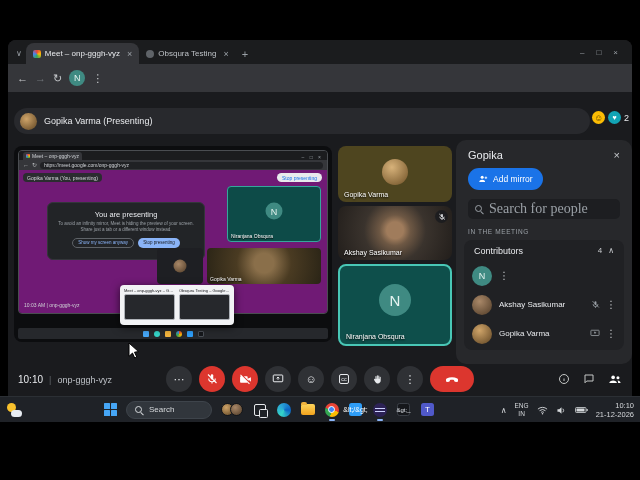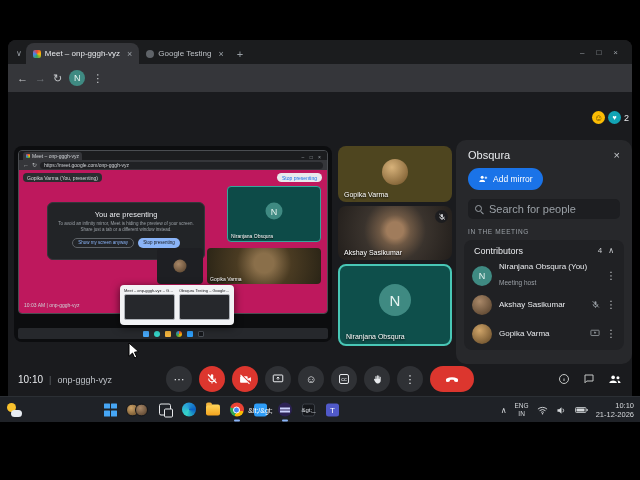--- a/index.html
+++ b/index.html
@@ -37,21 +37,21 @@
 
 #present{position:absolute;left:6px;top:54px;width:318px;height:196px;background:#0c0d0f;border-radius:8px;overflow:hidden}
 #nwin{position:absolute;left:4px;top:4px;width:310px;height:164px;background:#202124;border:1px solid #4a4d51;border-radius:4px;overflow:hidden}
 .ntabs{height:9px;background:#1b1c1e;display:flex;align-items:flex-end;padding:0 4px}
 .ntab{height:8px;background:#35363a;border-radius:3px 3px 0 0;display:flex;align-items:center;gap:2px;padding:0 3px;font-size:5px;color:#cfd2d6;white-space:nowrap}
 .nfav{width:4px;height:4px;border-radius:1px;background:conic-gradient(#ea4335,#fbbc04,#34a853,#4285f4,#ea4335);flex:0 0 auto}
 .nwinctl{margin-left:auto;color:#9aa0a6;font-size:5px;letter-spacing:2px}
 .ntools{height:10px;background:#35363a;display:flex;align-items:center;gap:3px;padding:0 4px}
 .nnav{color:#b7babd;font-size:6px;line-height:1}
 .nurl{flex:1;height:7px;background:#202124;border-radius:4px;display:flex;align-items:center;padding:0 4px;font-size:5px;color:#cfd2d6;white-space:nowrap;overflow:hidden}
-.ncontent{position:absolute;left:0;top:19px;right:0;bottom:0;background:#be185d}
+.ncontent{position:absolute;left:0;top:19px;right:0;bottom:0;background:#701a75}
 .nbanner{position:absolute;left:4px;top:3px;height:9px;background:#2b2c30;border-radius:4px;display:flex;align-items:center;padding:0 4px;font-size:5px;color:#d5d8db;white-space:nowrap}
 .nstop{position:absolute;right:5px;top:3px;height:9px;background:#e8eaed;border-radius:5px;display:flex;align-items:center;padding:0 5px;font-size:5px;color:#1a73e8;white-space:nowrap}
 .ncard{position:absolute;left:28px;top:32px;width:158px;height:58px;background:#222427;border:1px solid #33363a;border-radius:6px;text-align:center;padding-top:7px;color:#e8eaed}
 .ncard .t{font-size:7.5px}
 .ncard .b{font-size:4.5px;color:#9aa0a6;padding:2px 9px 0;line-height:1.4}
 .nbtns{display:flex;justify-content:center;gap:4px;margin-top:4px}
 .nbtn{height:10px;display:flex;align-items:center;padding:0 5px;border-radius:5px;font-size:4.5px;white-space:nowrap}
 .nbtn.o{border:1px solid #5f6368;color:#8ab4f8}
 .nbtn.f{background:#8ab4f8;color:#17191c}
 .nteal{position:absolute;right:6px;top:16px;width:94px;height:56px;background:#0d4b48;border:1px solid #35a79b;border-radius:4px}
@@ -81,21 +81,21 @@
 .micbadge{position:absolute;top:4px;right:4px;width:13px;height:13px;border-radius:50%;background:rgba(26,27,30,.85);display:flex;align-items:center;justify-content:center}
 #tileN{height:82px;margin-top:4px;background:#0e4f4b;border:2px solid #49c7b6}
 #tileN .c{position:absolute;left:50%;top:44%;transform:translate(-50%,-50%);width:32px;height:32px;border-radius:50%;background:#3f8a82;color:#e6f4f1;font-size:15px;display:flex;align-items:center;justify-content:center}
 
 #people{position:absolute;left:448px;top:48px;width:176px;height:224px;background:#27282b;border-radius:10px;color:#e8eaed;overflow:hidden}
 .pph{display:flex;align-items:center;padding:9px 12px 7px}
 .pph .t{font-size:11px}
 .ppx{margin-left:auto;font-size:11px;color:#c7cacd}
 .ppadd{margin:0 12px 9px;width:max-content;height:22px;display:flex;align-items:center;gap:5px;background:#1a73e8;color:#fff;font-size:8.5px;border-radius:12px;padding:0 10px}
 .ppsearch{margin:0 12px 9px;height:20px;background:#1d1e21;border-radius:5px;display:flex;align-items:center;gap:6px;padding:0 7px}
-.ppsearch input{flex:1;background:none;border:0;outline:0;color:#e8eaed;font-size:11px;font-family:Liberation Sans, sans-serif;min-width:0}
+.ppsearch input{flex:1;background:none;border:0;outline:0;color:#e8eaed;font-size:14px;font-family:Liberation Serif, serif;min-width:0}
 .ppsearch input::placeholder{color:#9aa0a6}
 .mag{width:8px;height:8px;position:relative;flex:0 0 auto}
 .mag:before{content:"";position:absolute;left:0;top:0;width:5px;height:5px;border:1px solid #9aa0a6;border-radius:50%}
 .mag:after{content:"";position:absolute;left:6px;top:6px;width:4px;height:1.2px;background:#9aa0a6;transform:rotate(45deg);transform-origin:0 0}
 .ppsec{font-size:6.5px;letter-spacing:.6px;color:#9aa0a6;margin:1px 12px 5px}
 .ppcard{margin:0 8px;background:#202124;border-radius:8px;padding:6px 6px 2px}
 .ppgh{display:flex;align-items:flex-start;padding:0 4px 5px;font-size:9px}
 .ppgh .cnt{margin-left:auto;color:#c7cacd;font-size:8px;display:flex;gap:6px;align-items:center}
 .prow{display:flex;align-items:center;gap:7px;height:29px;padding:0 2px}
 .pava{width:20px;height:20px;border-radius:50%;flex:0 0 auto;display:flex;align-items:center;justify-content:center;font-size:9px;color:#e6f4f1}
@@ -161,39 +161,43 @@
 <div id="browser">
   <div id="tabstrip">
     <span class="tabsearch">∨</span>
     <div class="tab active">
       <span class="fav meet"></span>
       <span>Meet – onp-gggh-vyz</span>
       <span class="tabx">×</span>
     </div>
     <div class="tab">
       <span class="fav obs"></span>
-      <span>Google Testing</span>
+      <span>Obsqura Testing</span>
       <span class="tabx">×</span>
     </div>
     <span class="newtab">+</span>
     <div class="winctl">
       <span>–</span>
       <span>□</span>
       <span>×</span>
     </div>
   </div>
   <div id="toolbar">
     <span class="navbtn">←</span>
     <span class="navbtn dim">→</span>
     <span class="navbtn">↻</span>
     <span class="avatarN">N</span>
     <span class="navbtn">⋮</span>
   </div>
 
   <div id="meet">
+    <div id="banner">
+      <span class="pavatar"></span>
+      <span>Gopika Varma (Presenting)</span>
+    </div>
     <div id="reactions">
       <span class="remoji y">☺</span>
       <span class="remoji t">♥</span>
       <span>2</span>
     </div>
 
     <div id="present">
       <div id="nwin">
         <div class="ntabs">
           <div class="ntab">
@@ -277,21 +281,21 @@
         <span class="label">Akshay Sasikumar</span>
       </div>
       <div class="tile" id="tileN">
         <span class="c">N</span>
         <span class="label">Niranjana Obsqura</span>
       </div>
     </div>
 
     <div id="people">
       <div class="pph">
-        <span class="t">Obsqura</span>
+        <span class="t">Gopika</span>
         <span class="ppx">×</span>
       </div>
       <div class="ppadd">
         <svg width="10" height="10" viewBox="0 0 24 24" fill="#fff">
             <circle cx="10" cy="8" r="3.6"></circle>
             <path d="M3 19c0-3.3 3.2-5 7-5s7 1.7 7 5z"></path>
             <path d="M19 6v6M16 9h6" stroke="#fff" stroke-width="2" fill="none"></path>
           </svg>
         <span>Add mirror</span>
       </div>
@@ -303,24 +307,20 @@
       <div class="ppcard">
         <div class="ppgh">
           <span>Contributors</span>
           <span class="cnt">
             <span>4</span>
             <span>∧</span>
           </span>
         </div>
         <div class="prow">
           <span class="pava n">N</span>
-          <span class="pinfo">
-            <span class="pname" style="display:block">Niranjana Obsqura (You)</span>
-            <span class="psub">Meeting host</span>
-          </span>
           <span class="pics">
             <span class="dots">⋮</span>
           </span>
         </div>
         <div class="prow">
           <span class="pava ph1"></span>
           <span class="pinfo">
               <span class="pname" style="display:block">Akshay Sasikumar</span>
             </span>
           <span class="pics">
@@ -414,20 +414,24 @@
       <span class="sun"></span>
       <span class="cloud"></span>
     </div>
   <div class="tcenter">
     <span class="winlogo">
         <b></b>
         <b></b>
         <b></b>
         <b></b>
       </span>
+    <div class="tsearch">
+      <span class="mag"></span>
+      <span>Search</span>
+    </div>
     <span class="tavas">
         <span class="tava a1"></span>
         <span class="tava a2"></span>
       </span>
     <span class="ticon">
         <span class="tview"></span>
       </span>
     <span class="ticon">
         <span class="edge"></span>
       </span>

